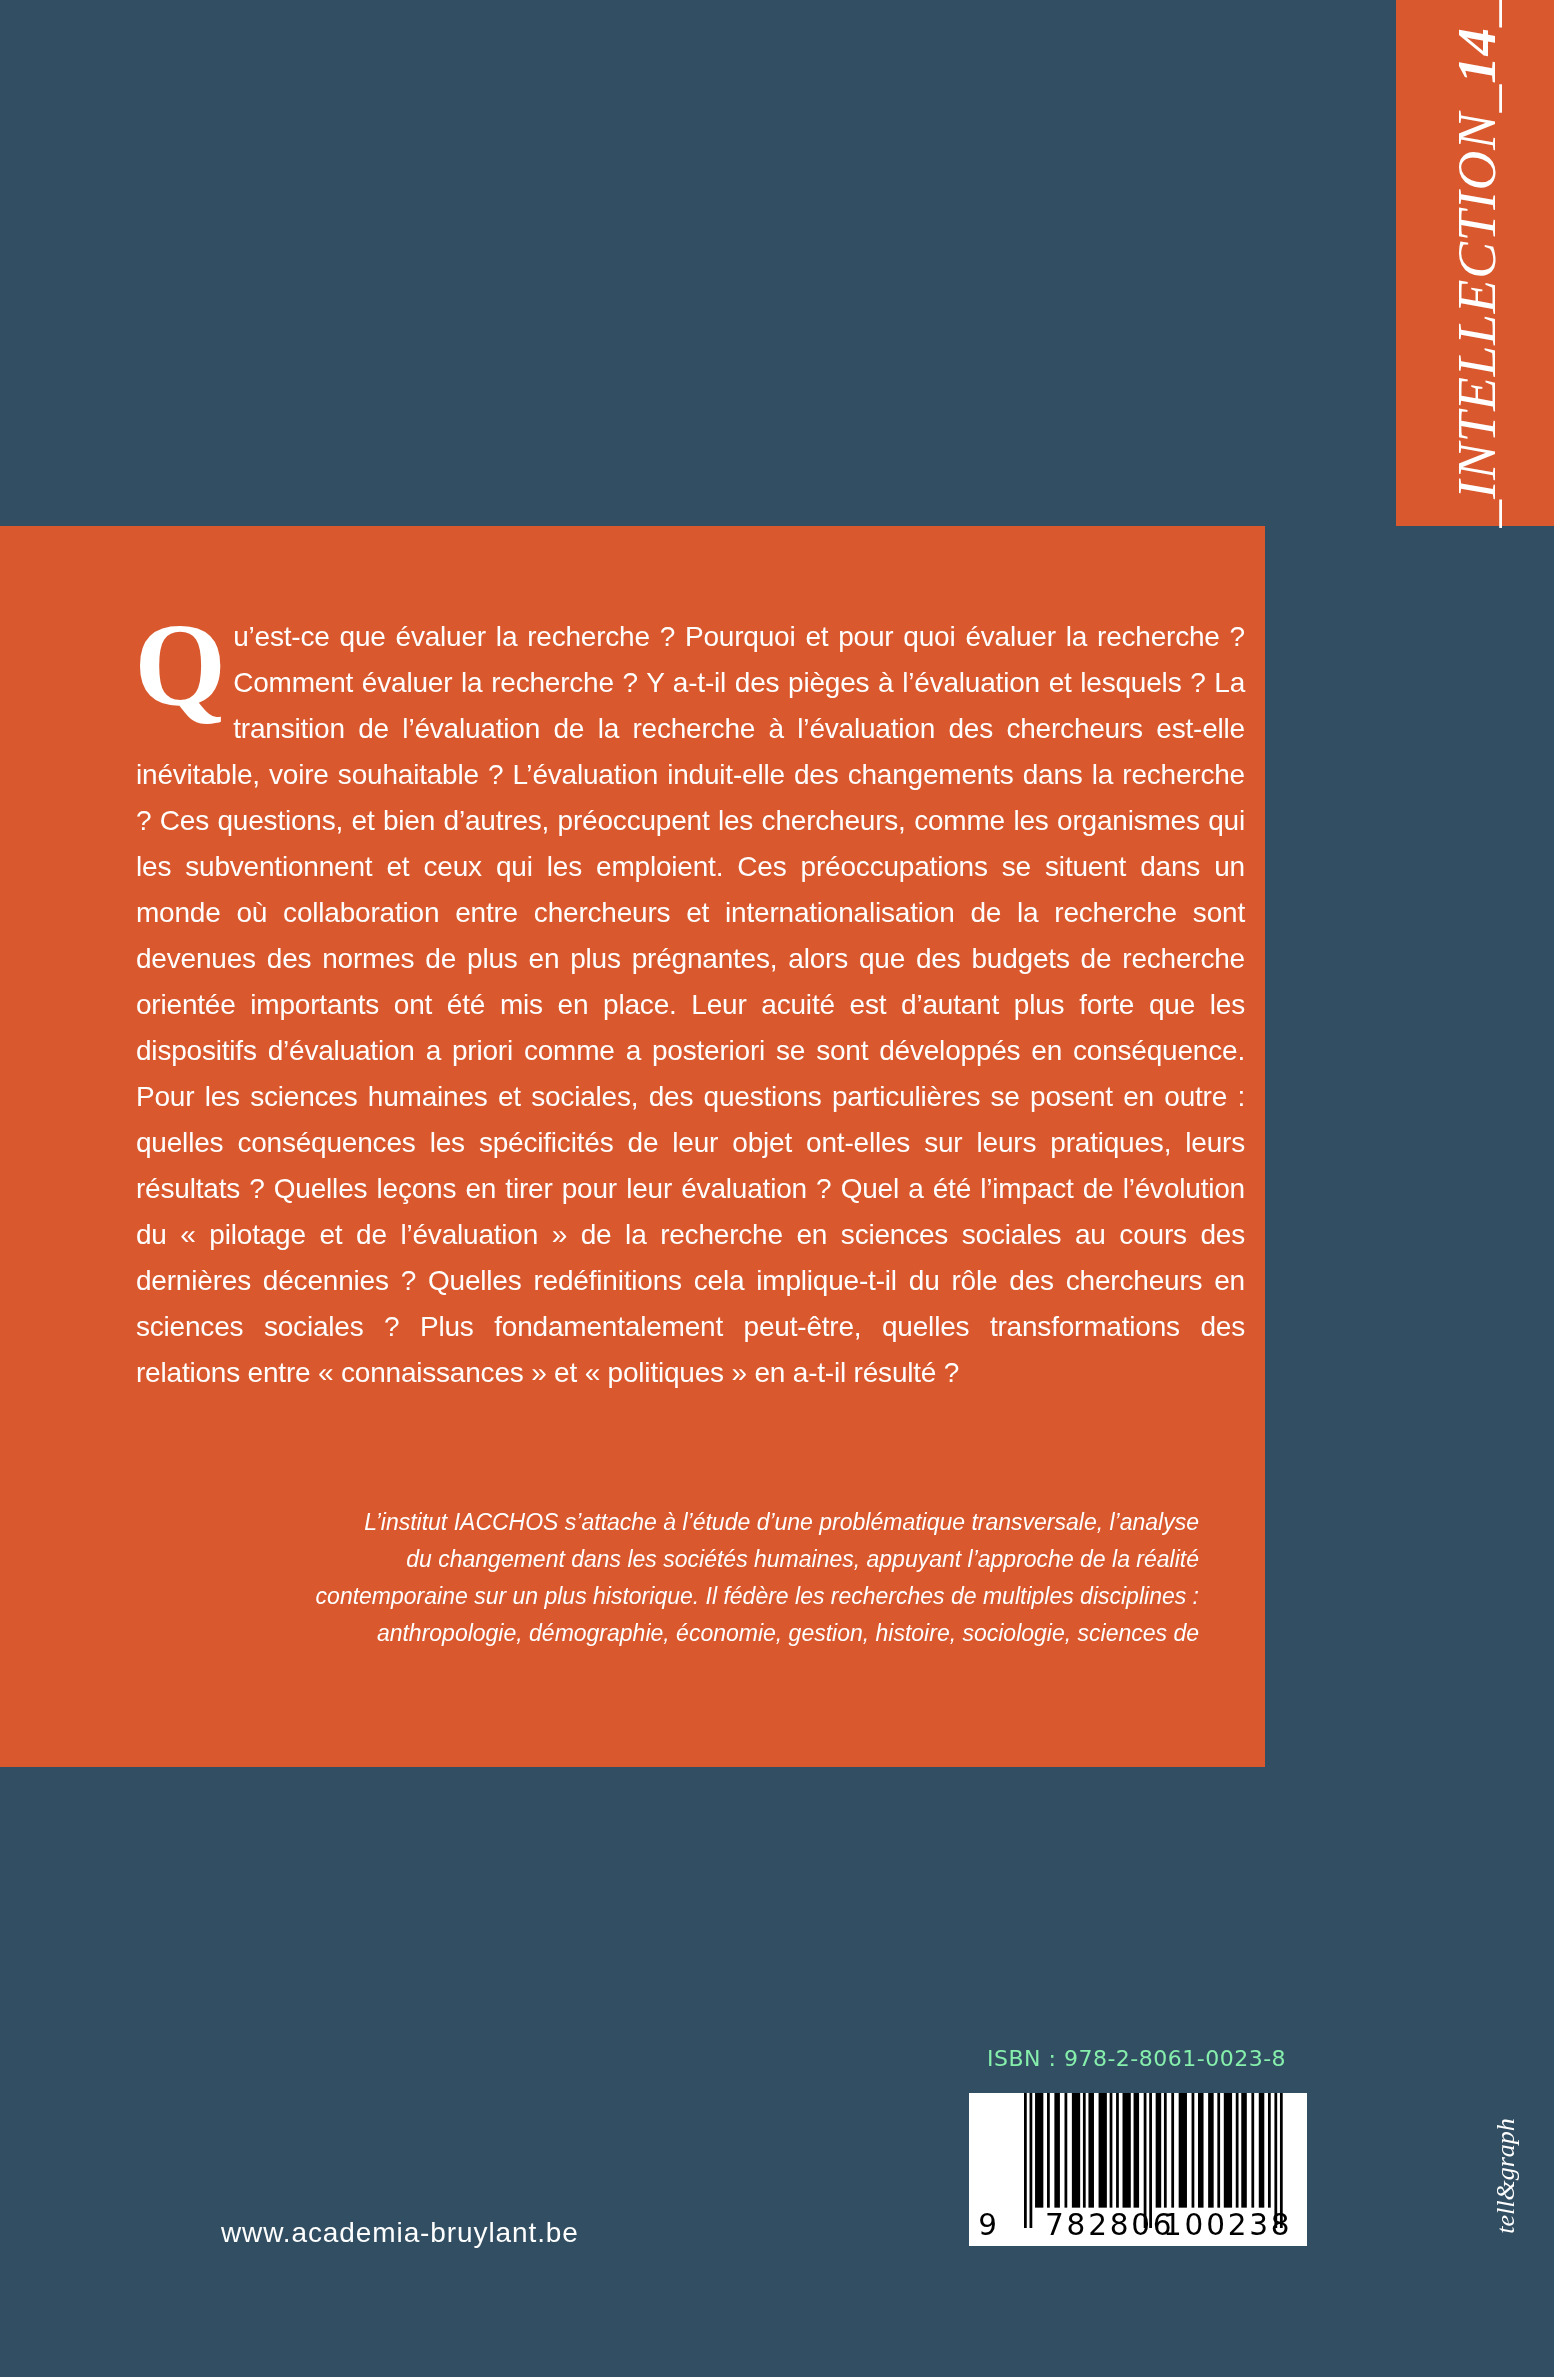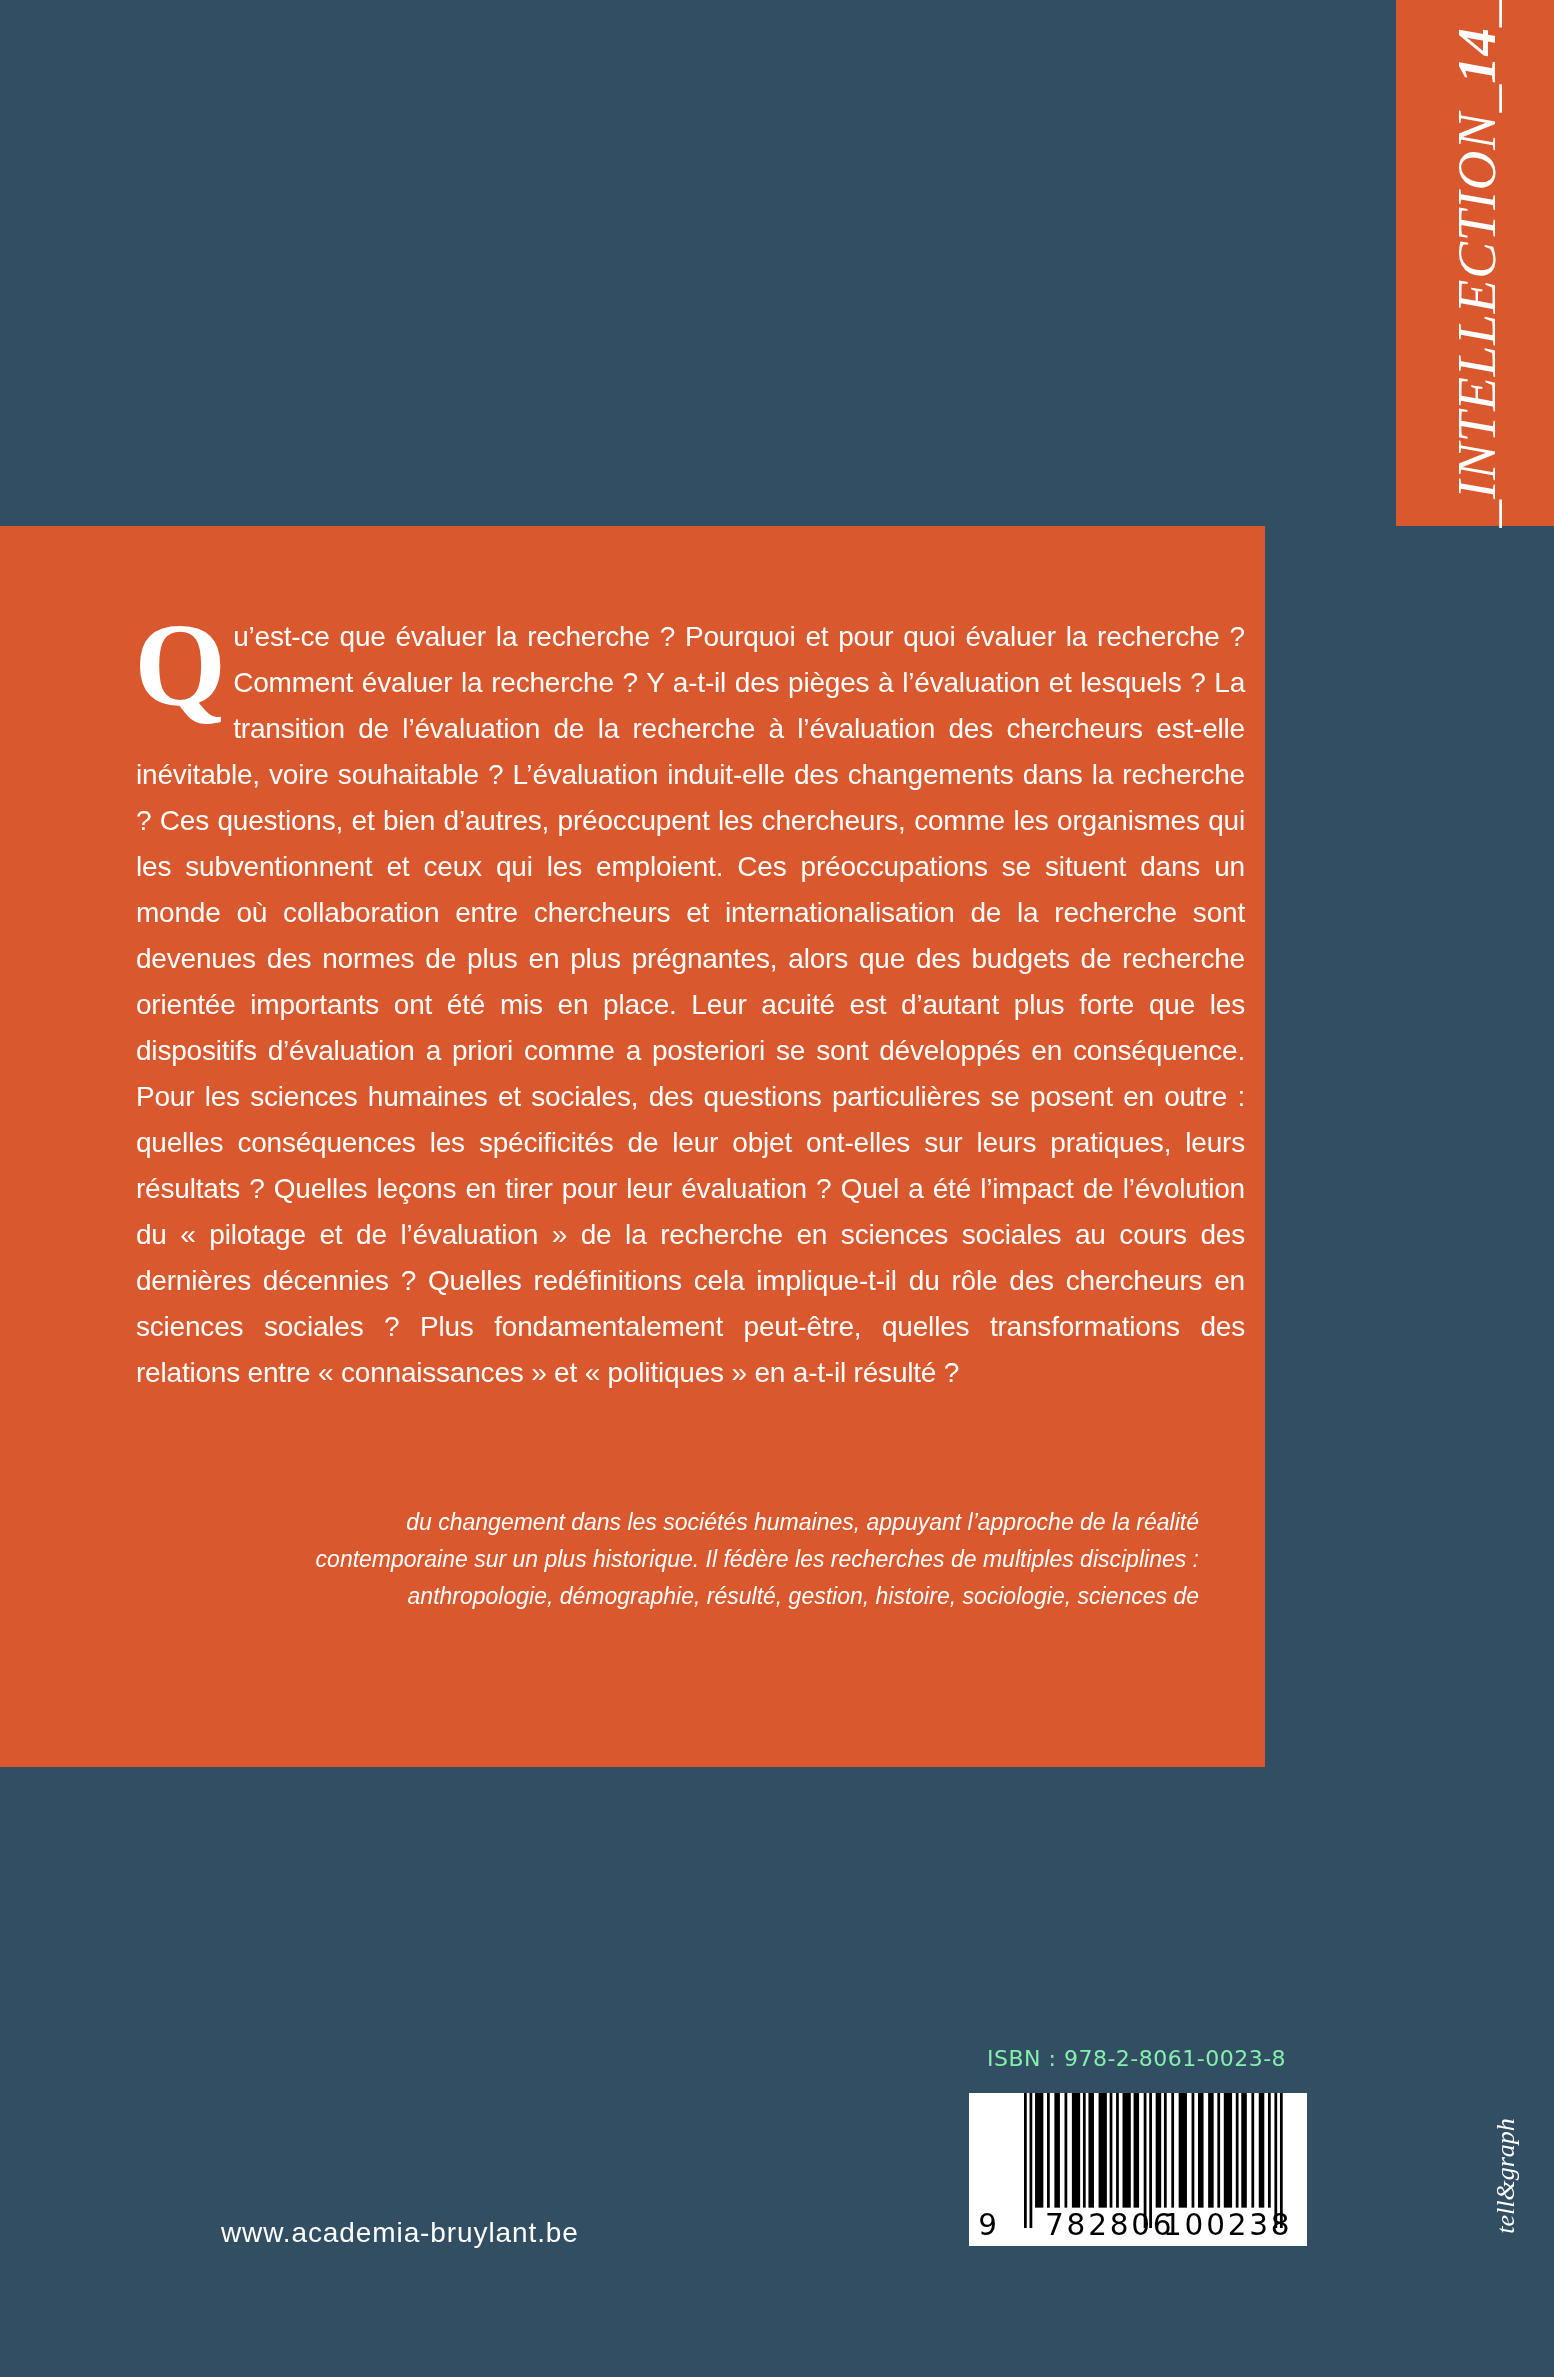--- a/index.html
+++ b/index.html
@@ -157,23 +157,24 @@
       <span>_</span><span class="name">INTELLECTION</span><span>_</span><span class="num">14</span><span>_</span>
     </div>
   </div>
 
   <div class="blurb-panel">
     <div class="blurb-text">
       <span class="dropcap">Q</span><span>u’est-ce que évaluer la recherche ? Pourquoi et pour quoi évaluer la recherche ? Comment évaluer la recherche ? Y a-t-il des pièges à l’évaluation et lesquels ? La transition de l’évaluation de la recherche à l’évaluation des chercheurs est-elle inévitable, voire souhaitable ? L’évaluation induit-elle des changements dans la recherche ? Ces questions, et bien d’autres, préoccupent les chercheurs, comme les organismes qui les subventionnent et ceux qui les emploient. Ces préoccupations se situent dans un monde où collaboration entre chercheurs et internationalisation de la recherche sont devenues des normes de plus en plus prégnantes, alors que des budgets de recherche orientée importants ont été mis en place. Leur acuité est d’autant plus forte que les dispositifs d’évaluation a priori comme a posteriori se sont développés en conséquence. Pour les sciences humaines et sociales, des questions particulières se posent en outre : quelles conséquences les spécificités de leur objet ont-elles sur leurs pratiques, leurs résultats ? Quelles leçons en tirer pour leur évaluation ? Quel a été l’impact de l’évolution du « pilotage et de l’évaluation » de la recherche en sciences sociales au cours des dernières décennies ? Quelles redéfinitions cela implique-t-il du rôle des chercheurs en sciences sociales ? Plus fondamentalement peut-être, quelles transformations des relations entre « connaissances » et « politiques » en a-t-il résulté ?</span>
     </div>
 
     <div class="institute-text">
+      <span>L’institut IACCHOS s’attache à l’étude d’une problématique transversale, l’analyse</span>
       <span>du changement dans les sociétés humaines, appuyant l’approche de la réalité</span>
       <span>contemporaine sur un plus historique. Il fédère les recherches de multiples disciplines :</span>
-      <span>anthropologie, démographie, résulté, gestion, histoire, sociologie, sciences de</span>
+      <span>anthropologie, démographie, économie, gestion, histoire, sociologie, sciences de</span>
     </div>
   </div>
 
   <div class="isbn-label">ISBN : 978-2-8061-0023-8</div>
 
   <div class="barcode">
     <svg class="barcode-bars" viewBox="0 0 290 146" preserveAspectRatio="none">
       <g fill="#000000">
 
         <rect x="0" y="0" width="3" height="146"></rect>

